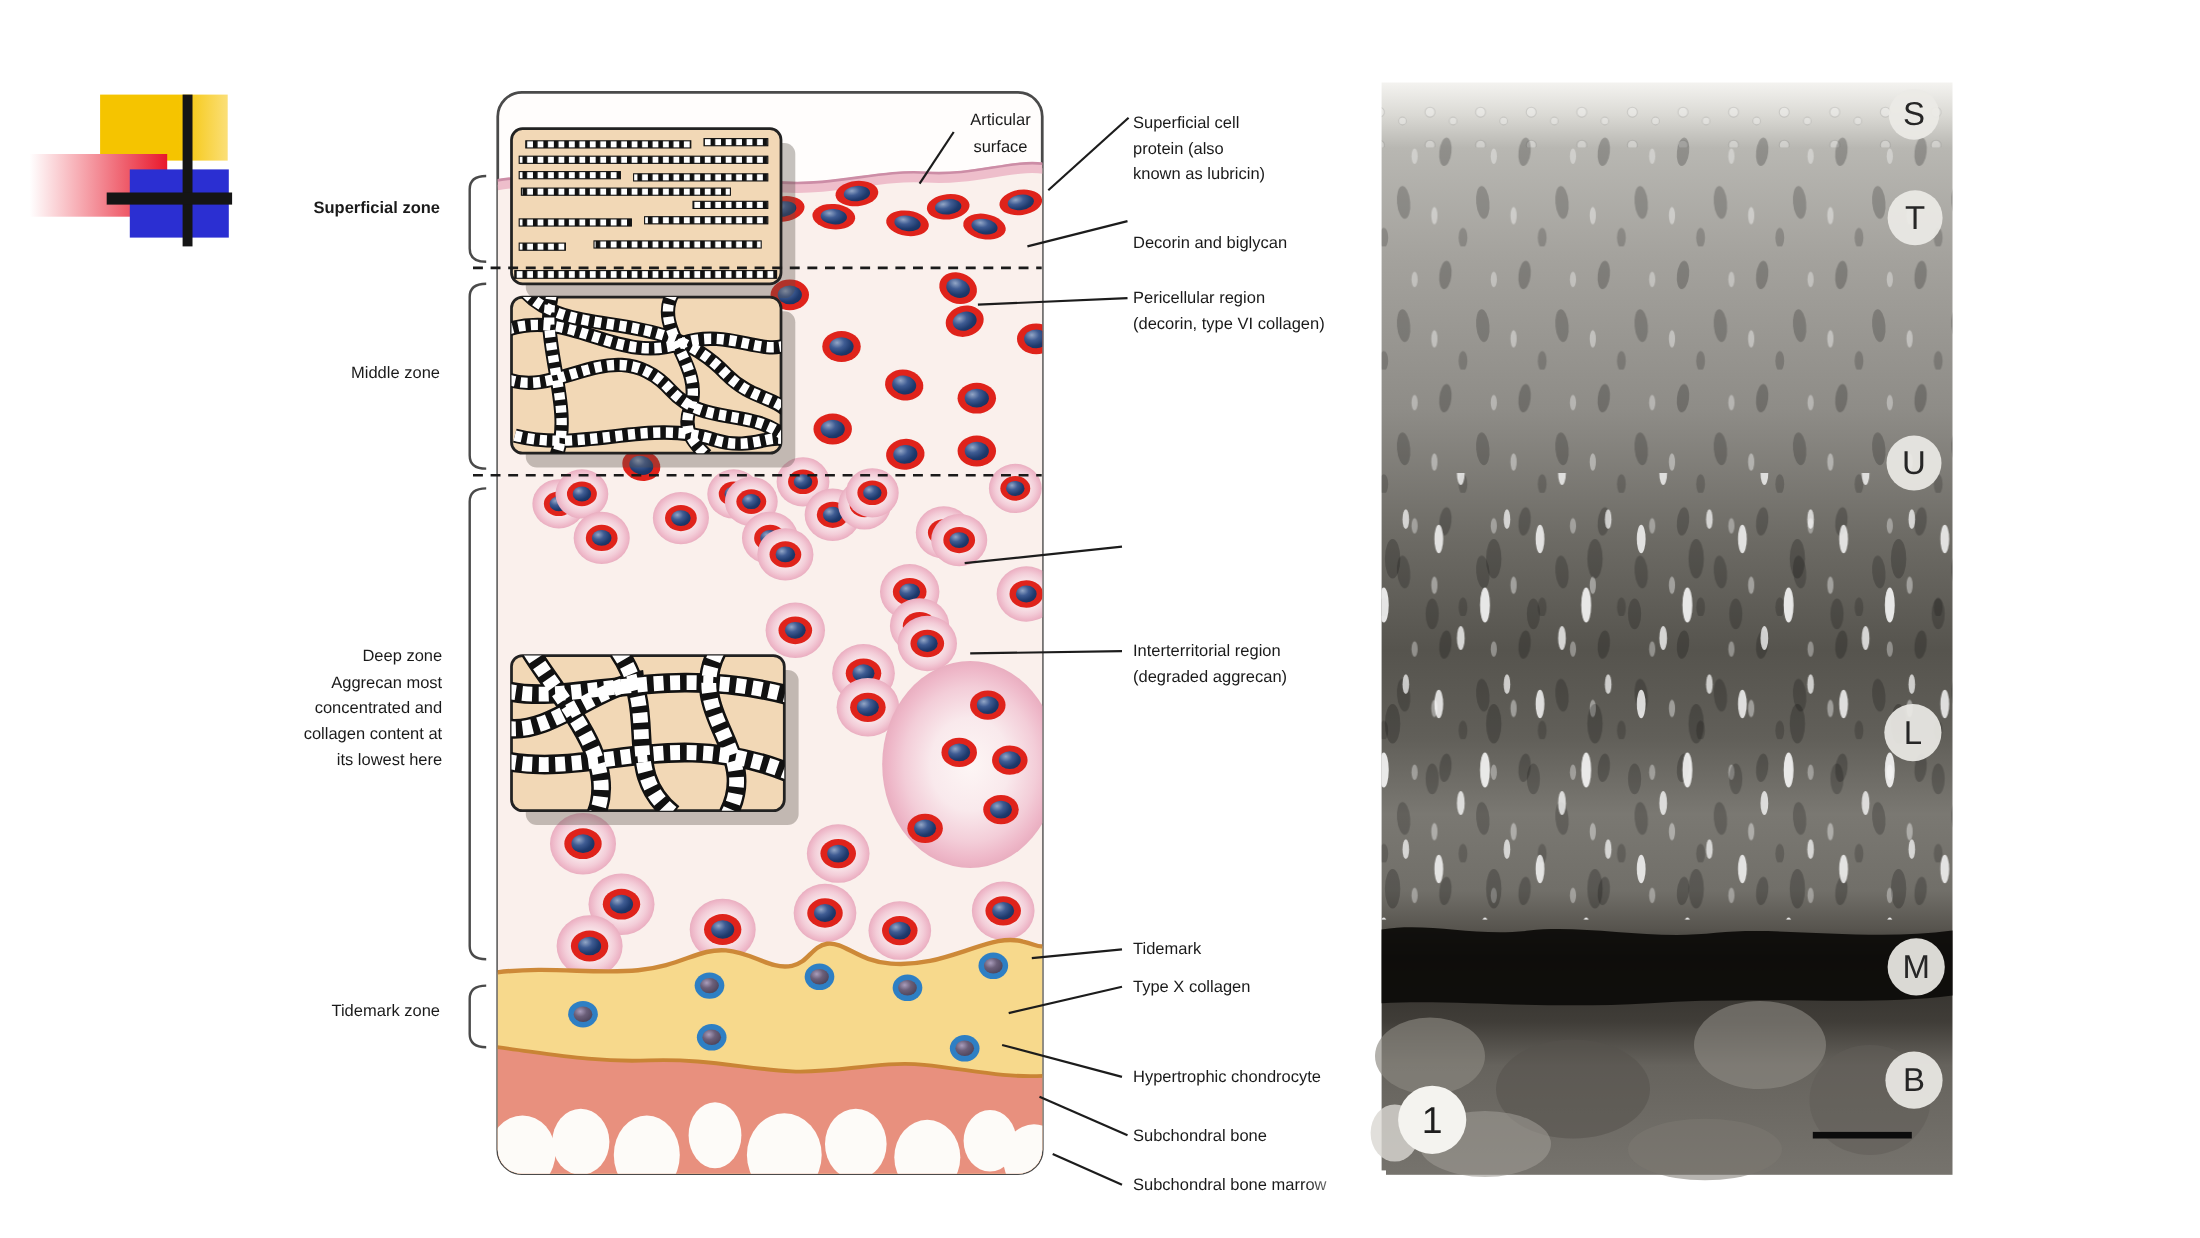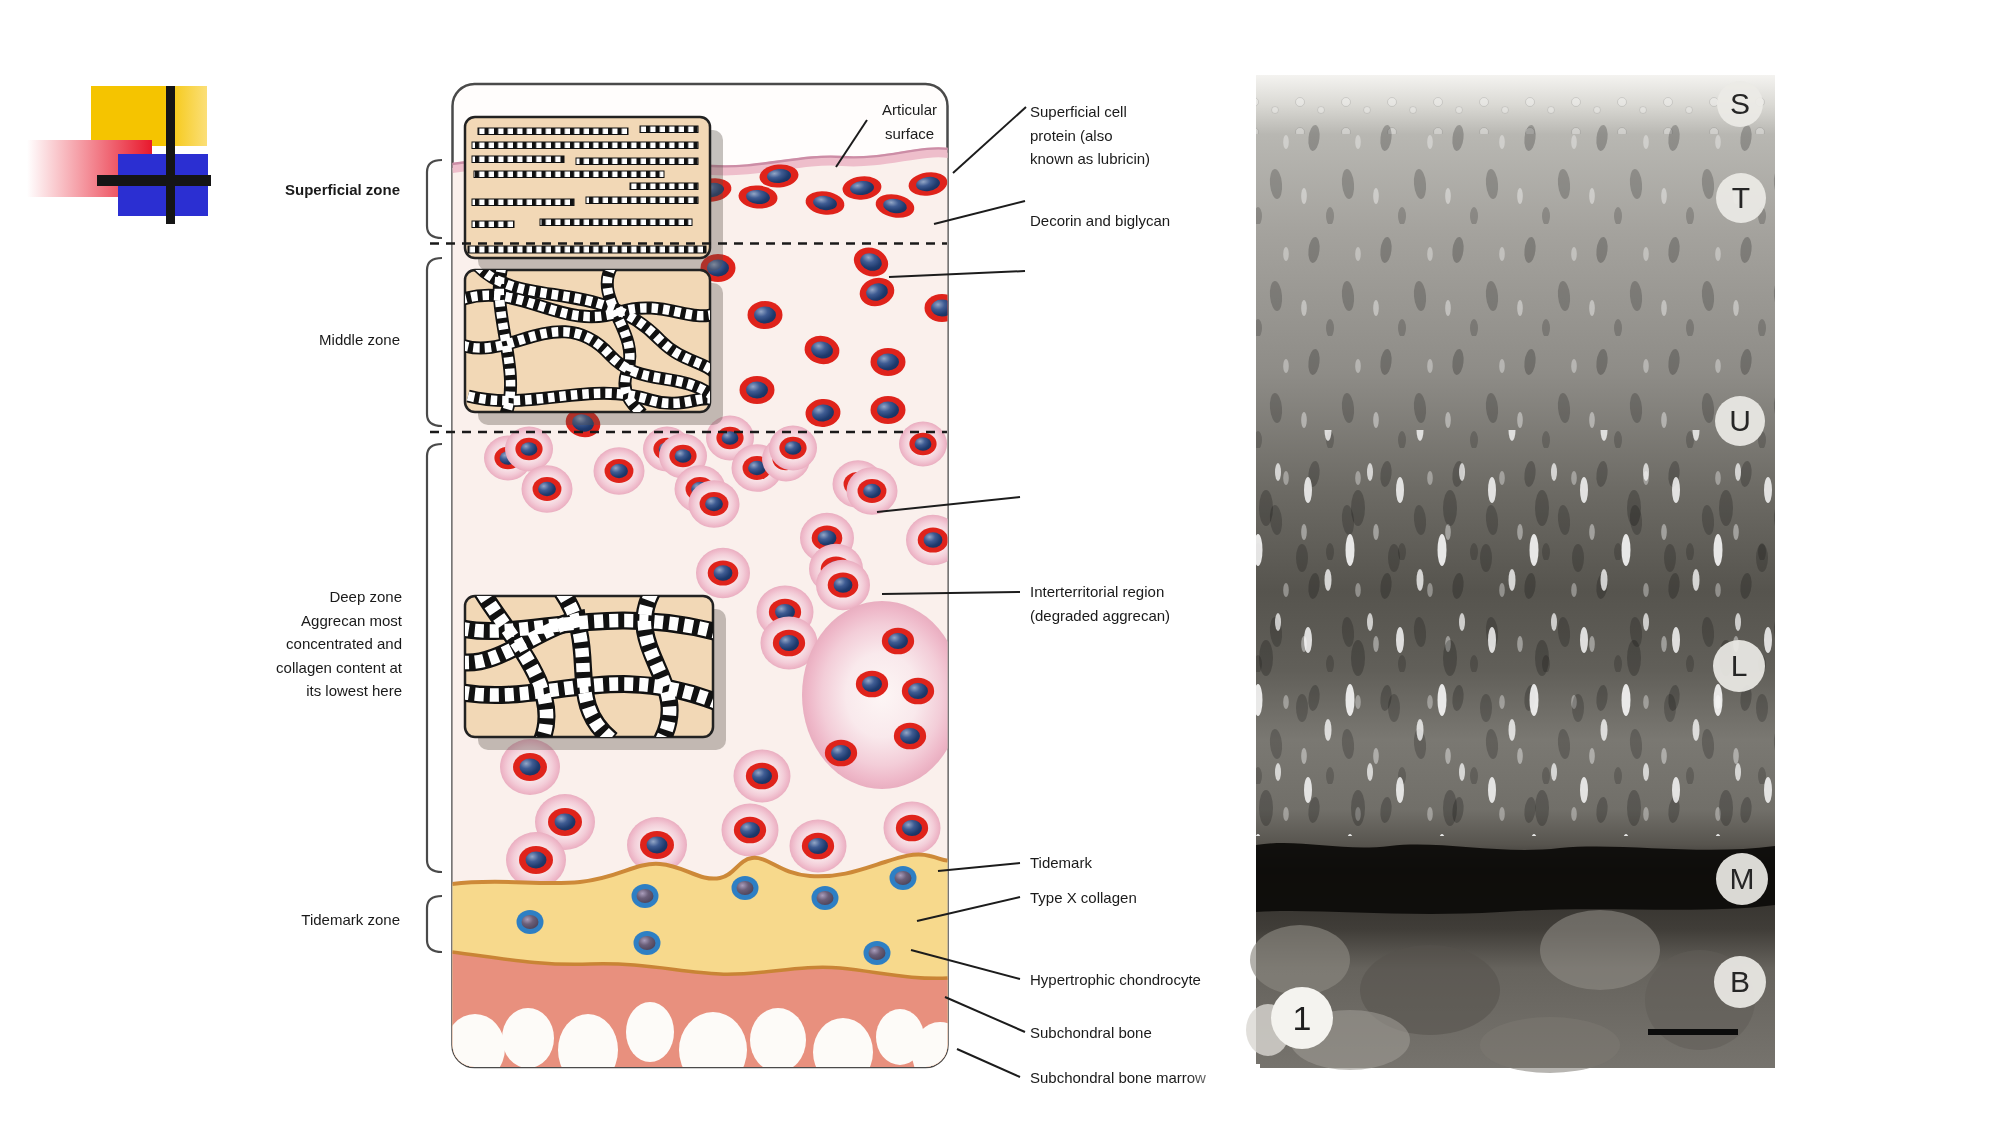--- a/index.html
+++ b/index.html
@@ -379,20 +379,24 @@
     <div>Articular</div>
     <div>surface</div>
   </div>
 
   <div class="lbl" style="left:1030px;top:100px;">
     <div>Superficial cell</div>
     <div>protein (also</div>
     <div>known as lubricin)</div>
   </div>
   <div class="lbl" style="left:1030px;top:190px;margin-top:19px;">Decorin and biglycan</div>
+  <div class="lbl clip" style="left:1030px;top:259px;width:226px;">
+    <div>Pericellular region</div>
+    <div>(decorin, type VI collagen)</div>
+  </div>
   <div class="lbl clip" style="left:1030px;top:580px;width:226px;">
     <div>Interterritorial region</div>
     <div>(degraded aggrecan)</div>
   </div>
   <div class="lbl" style="left:1030px;top:851px;">Tidemark</div>
   <div class="lbl" style="left:1030px;top:886px;">Type X collagen</div>
   <div class="lbl clip" style="left:1030px;top:968px;width:202px;">Hypertrophic chondrocyte</div>
   <div class="lbl" style="left:1030px;top:1021px;">Subchondral bone</div>
   <div class="lbl" style="left:1030px;top:1066px;">Subchondral bone marrow</div>
   <div id="marrow-fade"></div>

